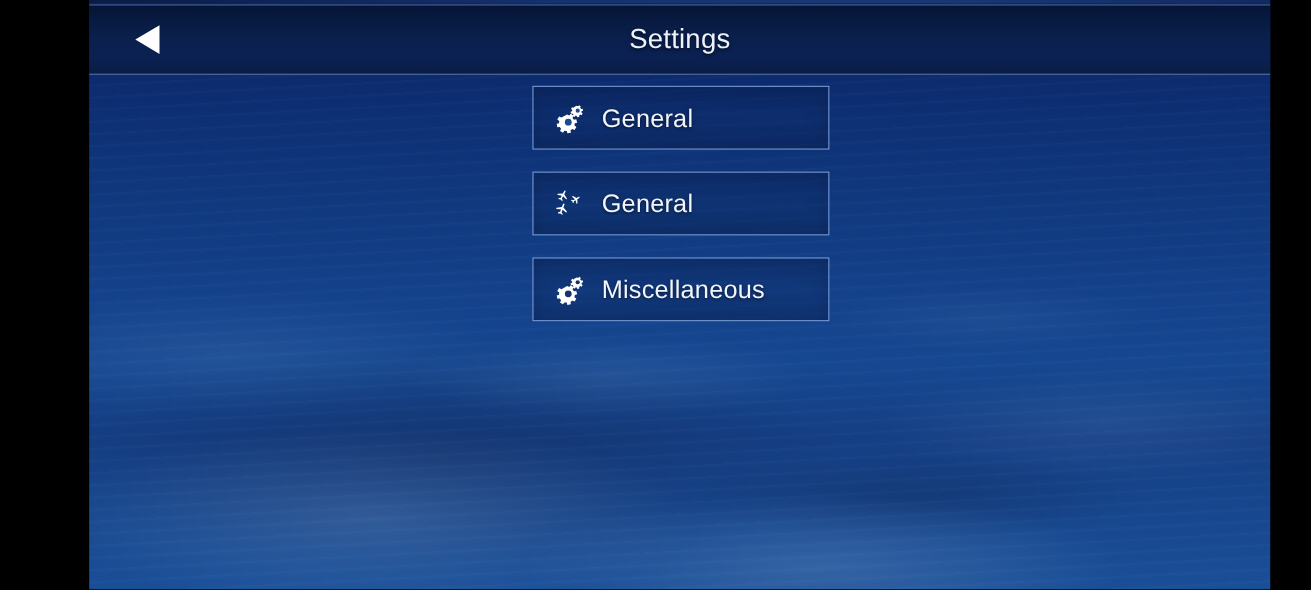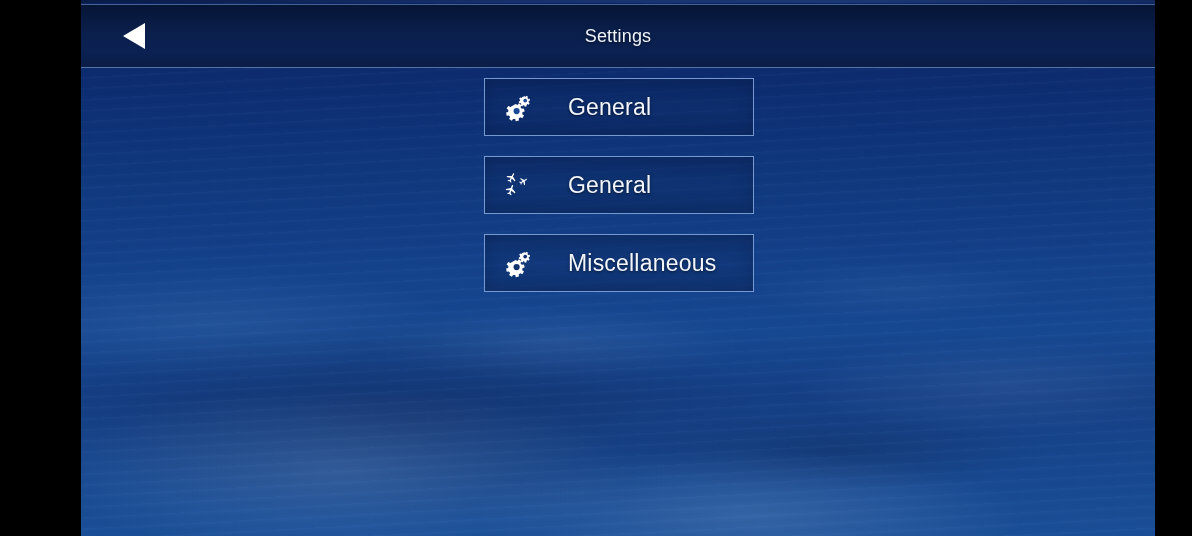--- a/index.html
+++ b/index.html
@@ -76,21 +76,21 @@
     width:54px; height:46px;
     display:flex; align-items:center; justify-content:center;
     cursor:pointer;
     background:transparent; border:none;
   }
   #back-button svg { display:block; }
   #header-title {
     width:100%;
     text-align:center;
     color:#eef3fb;
-    font-size:18px;
+    font-size:25px;
     font-weight:400;
     letter-spacing:.2px;
     text-shadow:0 1px 3px rgba(0,0,0,.55);
     user-select:none;
   }
 
   
   #menu {
     position:absolute;
     left:403px; top:78px;
@@ -118,21 +118,20 @@
   }
   .menu-icon svg { display:block; }
   .menu-label {
     color:#f2f6fc;
     font-size:23px;
     font-weight:400;
     letter-spacing:.2px;
     text-shadow:0 1px 3px rgba(0,0,0,.6);
     user-select:none;
     white-space:nowrap;
-    margin-left:21px;
   }
 </style>
 </head>
 <body>
 
 <div id="screen">
 
   <div id="viewport">
 
     <div id="sky"></div>

